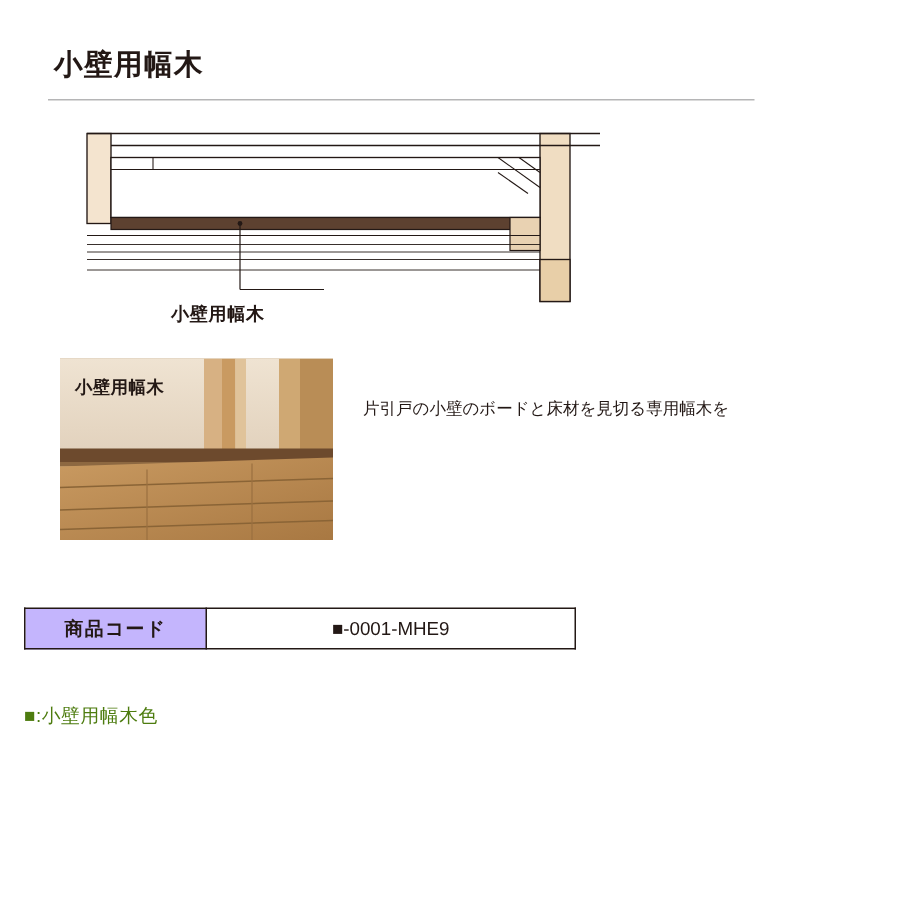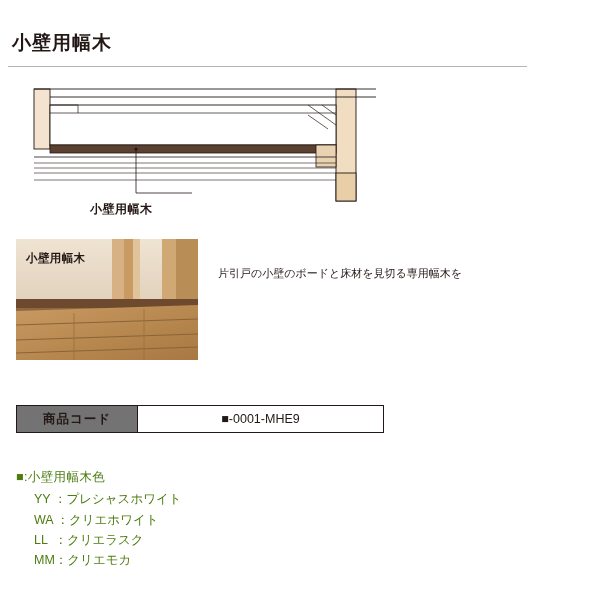--- a/index.html
+++ b/index.html
@@ -12,21 +12,21 @@
     background: #ffffff;
     font-family: "Liberation Sans", sans-serif;
     color: #231815;
     overflow: hidden;
   }
   .page {
     position: relative;
     width: 535px;
     height: 600px;
     box-sizing: border-box;
-    padding: 0 8px;
+    padding: 0 32px;
   }
 
   
   .title {
     font-size: 19px;
     font-weight: bold;
     letter-spacing: 1px;
     padding: 30px 0 10px 4px;
     color: #231815;
   }
@@ -105,21 +105,21 @@
     font-size: 12.5px;
   }
   .spec-table td {
     border: 1px solid #231815;
     height: 22px;
     padding: 2px 4px;
     text-align: center;
     vertical-align: middle;
   }
   .spec-table td.head {
-    background: #737373;
+    background: #c4b5fd;
     width: 112px;
     font-weight: bold;
     letter-spacing: 1px;
   }
 
   
   .legend {
     position: absolute;
     left: 16px;
     top: 467px;
@@ -226,21 +226,15 @@
     <tbody>
       <tr>
         <td class="head">商品コード</td>
         <td>■-0001-MHE9</td>
       </tr>
     </tbody>
   </table>
 
   <div class="legend">
     <div class="lead">■:小壁用幅木色</div>
-    <ul>
-      <li>YY ：プレシャスホワイト</li>
-      <li>WA ：クリエホワイト</li>
-      <li>LL  ：クリエラスク</li>
-      <li>MM：クリエモカ</li>
-    </ul>
   </div>
 
 </div>
 
 </body></html>

